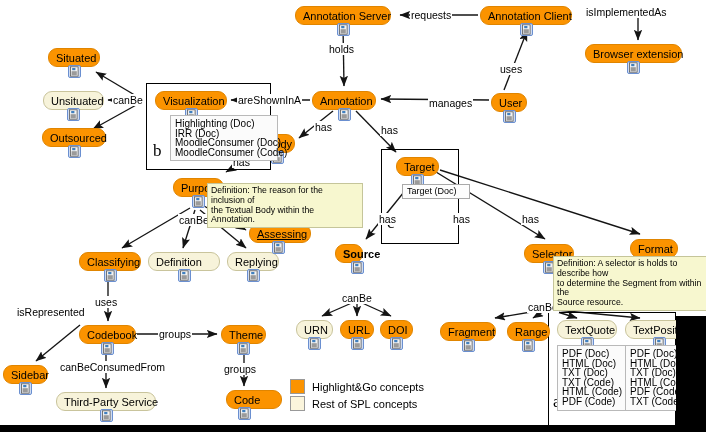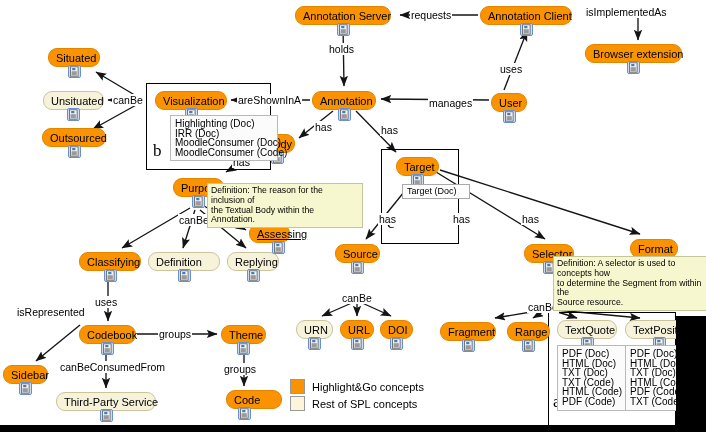--- a/index.html
+++ b/index.html
@@ -319,31 +319,31 @@
       <div class="node spl" style="left: 227px; top: 252px; width: 52px;">
         <span>Replying</span>
       </div>
       <div class="nicon" style="left: 246.5px; top: 269px;">
         <svg width="11" height="11" viewBox="0 0 11 11">
           <rect x="1.5" y="0.8" width="7.6" height="9.4" fill="#f2f2f2" stroke="#5a5a5a" stroke-width="0.8"></rect>
           <rect x="2.6" y="5.2" width="5.2" height="4.2" fill="#9a9a9a"></rect>
           <rect x="3.2" y="2" width="3.2" height="2.2" fill="#3f7fbf"></rect>
         </svg>
       </div>
-      <div class="node hg" style="left: 249px; top: 224px; width: 41px; text-decoration: underline;">
+      <div class="node hg" style="left: 249px; top: 224px; width: 62px; text-decoration: underline;">
         <span>Assessing</span>
       </div>
       <div class="nicon" style="left: 271.5px; top: 241px;">
         <svg width="11" height="11" viewBox="0 0 11 11">
           <rect x="1.5" y="0.8" width="7.6" height="9.4" fill="#f2f2f2" stroke="#5a5a5a" stroke-width="0.8"></rect>
           <rect x="2.6" y="5.2" width="5.2" height="4.2" fill="#9a9a9a"></rect>
           <rect x="3.2" y="2" width="3.2" height="2.2" fill="#3f7fbf"></rect>
         </svg>
       </div>
-      <div class="node hg" style="left: 335px; top: 244px; width: 45px;">
+      <div class="node hg" style="left: 335px; top: 244px; width: 28px; font-weight: bold;">
         <span>Source</span>
       </div>
       <div class="nicon" style="left: 351px; top: 261px;">
         <svg width="11" height="11" viewBox="0 0 11 11">
           <rect x="1.5" y="0.8" width="7.6" height="9.4" fill="#f2f2f2" stroke="#5a5a5a" stroke-width="0.8"></rect>
           <rect x="2.6" y="5.2" width="5.2" height="4.2" fill="#9a9a9a"></rect>
           <rect x="3.2" y="2" width="3.2" height="2.2" fill="#3f7fbf"></rect>
         </svg>
       </div>
       <div class="node hg" style="left: 524px; top: 244px; width: 50px;">
@@ -540,21 +540,21 @@
   <div id="docboxes">
       <div class="docbox" style="left: 402px; top: 184px; width: 58px;">Target (Doc)</div>
     </div>
 
   <div id="tooltips">
       <div class="tipbox" style="left: 207px; top: 183px; width: 148px;">
         <div>Definition: The reason for the inclusion of</div>
         <div>the Textual Body within the Annotation.</div>
       </div>
       <div class="tipbox" style="left: 553px; top: 256px; width: 146px;">
-        <div>Definition: A selector is used to concepts how</div>
+        <div>Definition: A selector is holds to describe how</div>
         <div>to determine the Segment from within the</div>
         <div>Source resource.</div>
       </div>
     </div>
 
   <div class="legend" id="legend" style="left: 290px; top: 378px;">
       <div class="lg-row">
         <div class="lg-sw" style="background: rgb(251, 147, 0);"></div>
         <div class="lg-txt">Highlight&amp;Go concepts</div>
       </div>

